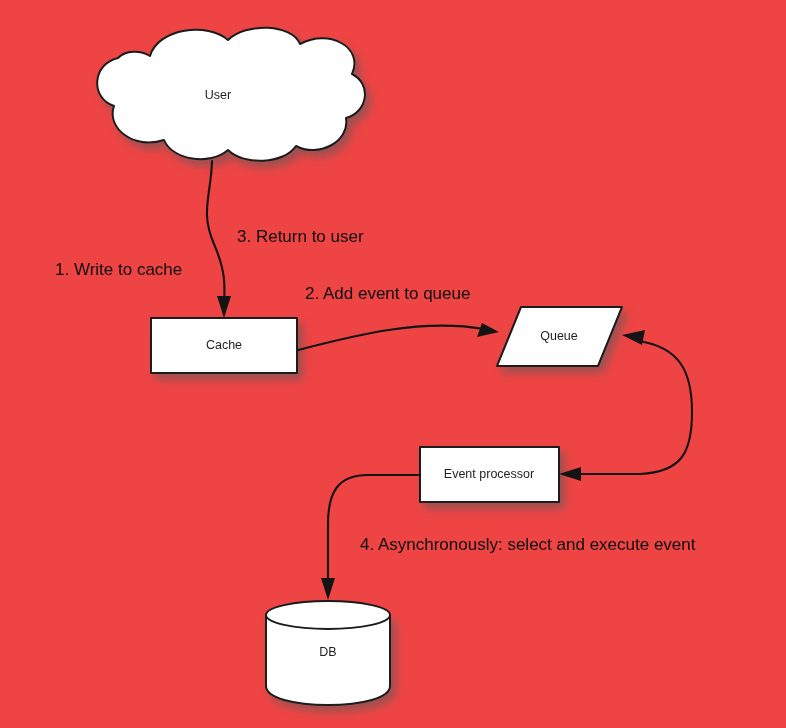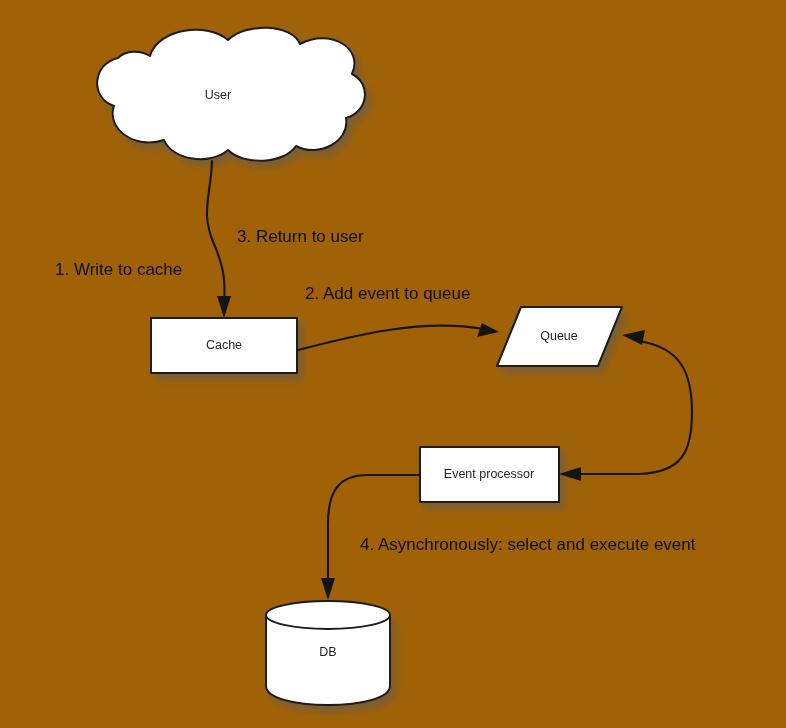--- a/index.html
+++ b/index.html
@@ -8,21 +8,21 @@
     background: #ffffff;
   }
   body {
     font-family: "Liberation Sans", sans-serif;
     -webkit-font-smoothing: antialiased;
   }
   #canvas {
     position: relative;
     width: 786px;
     height: 728px;
-    background: #a16207;
+    background: #ef4444;
     overflow: hidden;
   }
   #diagram {
     position: absolute;
     left: 0;
     top: 0;
     width: 786px;
     height: 728px;
   }
   .node-shape {

